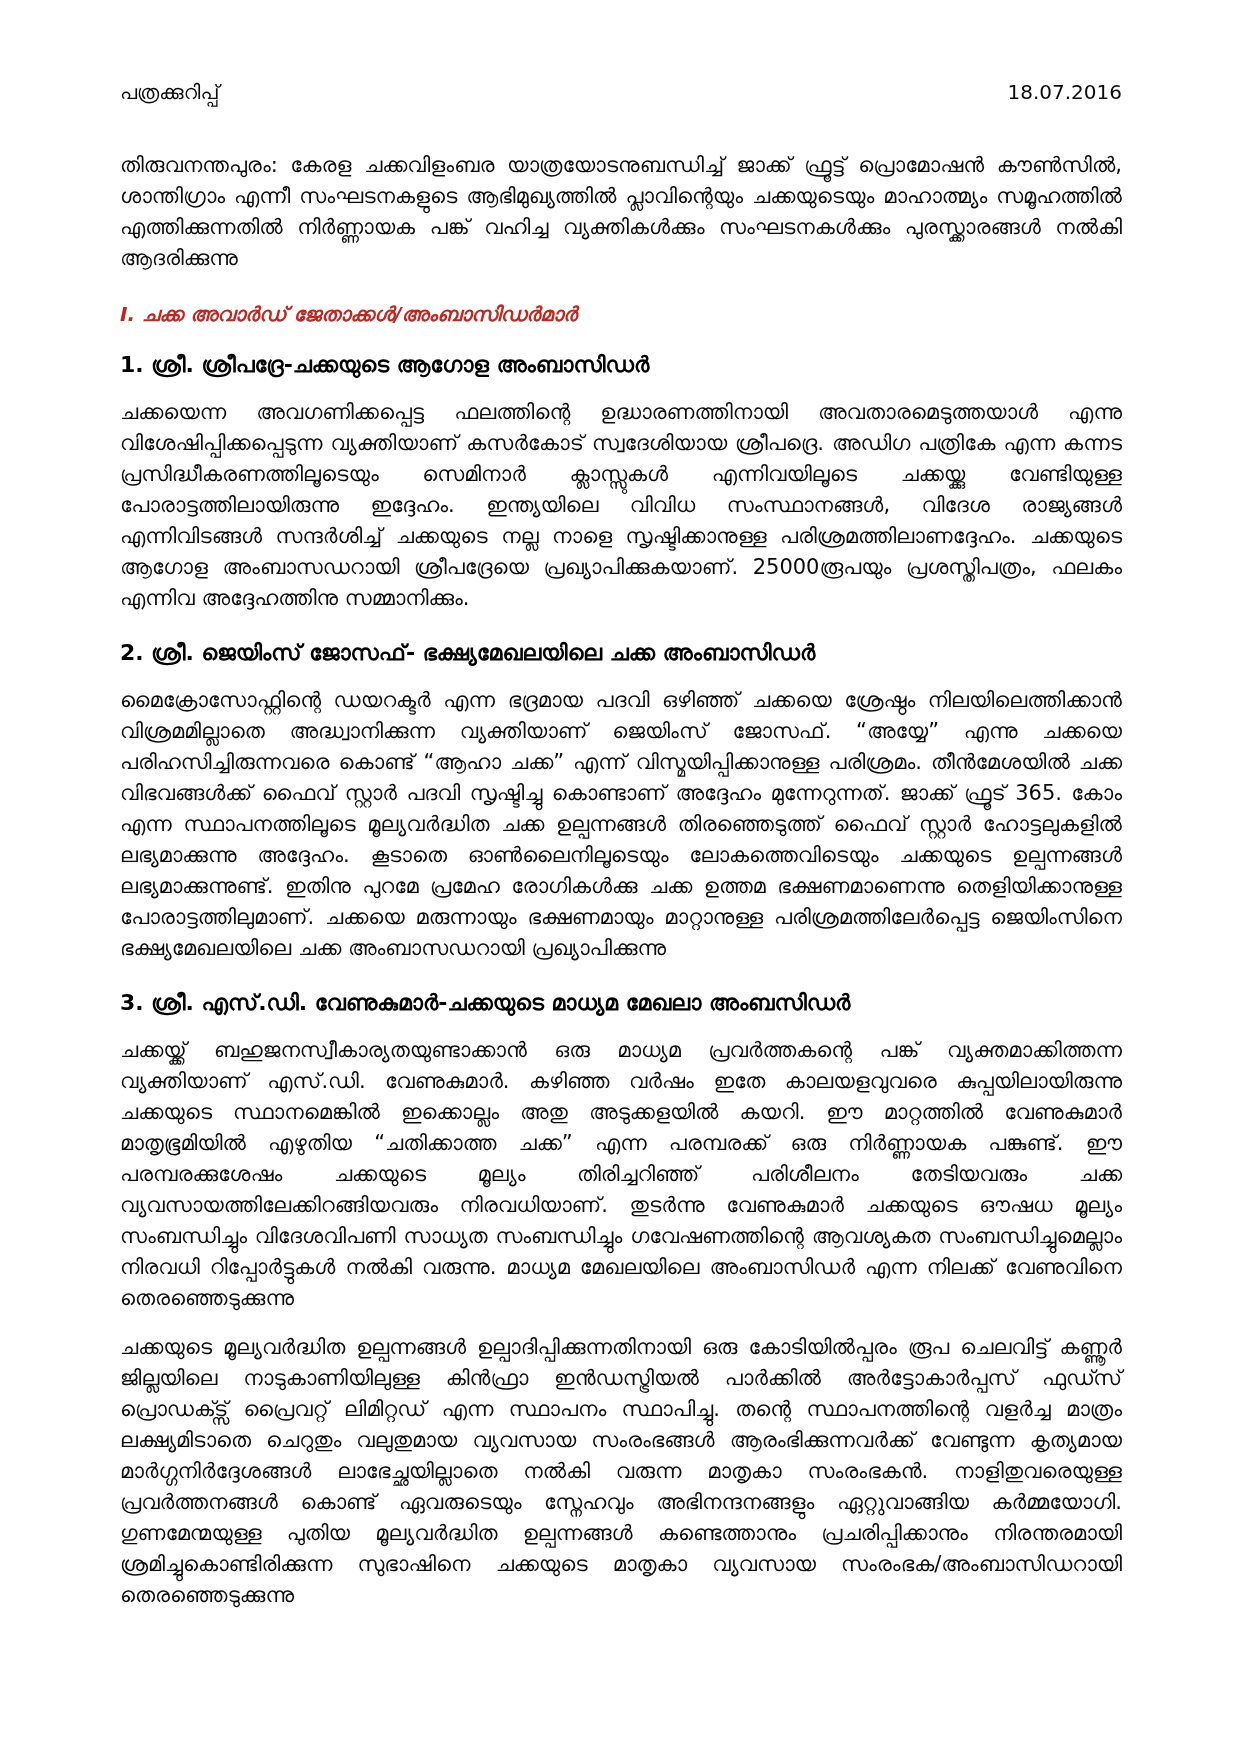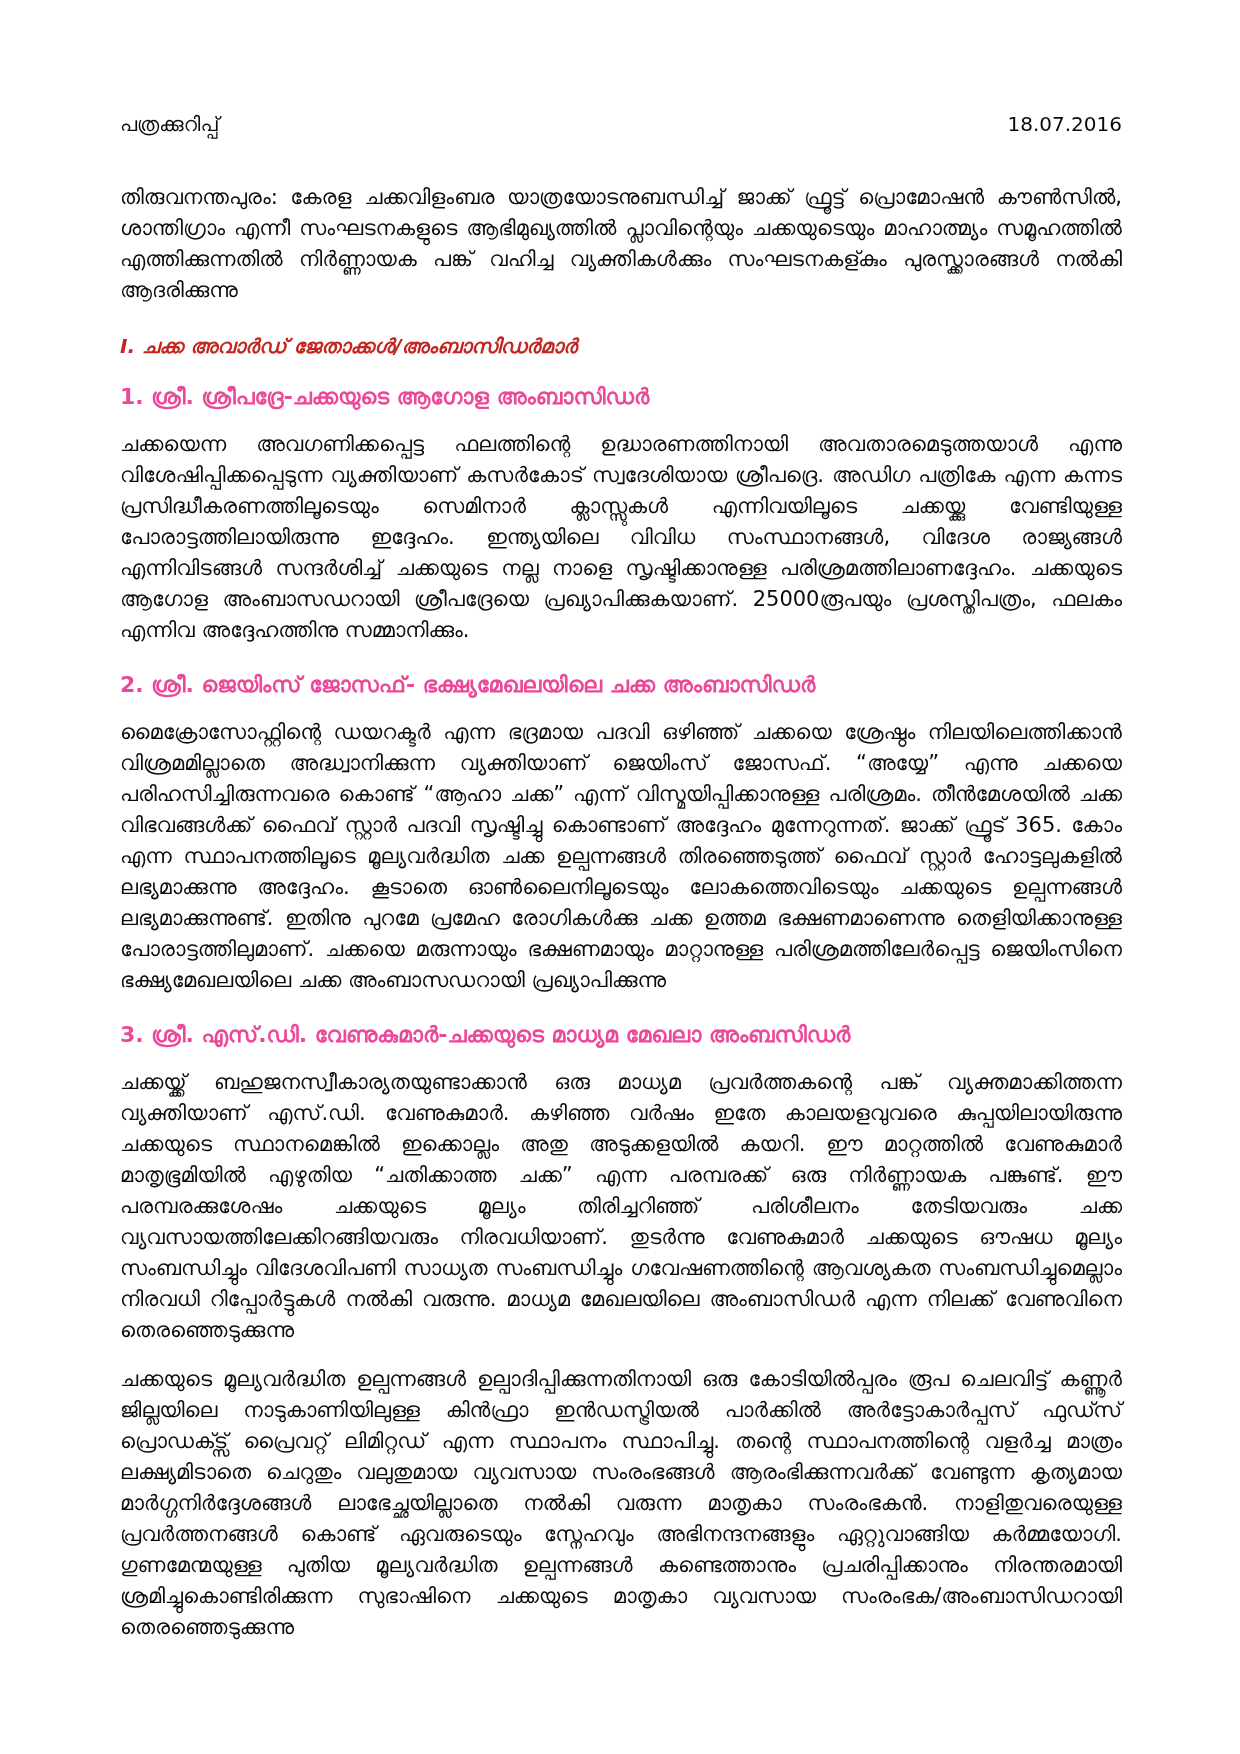--- a/index.html
+++ b/index.html
@@ -12,21 +12,21 @@
     height: 1754px;
     font-family: "DejaVu Sans", sans-serif;
     color: #0b0b0b;
     position: relative;
     overflow: hidden;
   }
   .page {
     box-sizing: border-box;
     width: 1240px;
     height: 1754px;
-    padding: 112px 118px 0 120px;
+    padding: 80px 118px 0 120px;
     background: #ffffff;
   }
   .header-row {
     display: flex;
     justify-content: space-between;
     align-items: baseline;
     font-size: 20px;
     margin-bottom: 46px;
   }
   .doc-title {
@@ -43,38 +43,38 @@
     margin: 0 0 18px 0;
   }
   h2.section-red {
     color: #c2261e;
     font-size: 20px;
     font-weight: bold;
     font-style: italic;
     margin: 28px 0 20px 0;
   }
   h3.award-blue {
-    color: #ec4899;
+    color: #000000;
     font-size: 22px;
     font-weight: bold;
     margin: 26px 0 20px 0;
   }
 </style>
 </head>
 <body>
 
 <div class="page">
 
   <div class="header-row">
     <span>പത്രക്കുറിപ്പ്</span>
     <span>18.07.2016</span>
   </div>
 
 
-  <p class="body-text">തിരുവനന്തപുരം: കേരള ചക്കവിളംബര യാത്രയോടനുബന്ധിച്ച് ജാക്ക് ഫ്രൂട്ട് പ്രൊമോഷൻ കൗൺസിൽ,  ശാന്തിഗ്രാം എന്നീ സംഘടനകളുടെ ആഭിമുഖ്യത്തിൽ പ്ലാവിന്റെയും ചക്കയുടെയും മാഹാത്മ്യം സമൂഹത്തിൽ എത്തിക്കുന്നതിൽ നിർണ്ണായക പങ്ക് വഹിച്ച വ്യക്തികൾക്കും സംഘടനകള്കും പുരസ്ക്കാരങ്ങൾ നൽകി ആദരിക്കുന്നു</p>
+  <p class="body-text">തിരുവനന്തപുരം: കേരള ചക്കവിളംബര യാത്രയോടനുബന്ധിച്ച് ജാക്ക് ഫ്രൂട്ട് പ്രൊമോഷൻ കൗൺസിൽ,  ശാന്തിഗ്രാം എന്നീ സംഘടനകളുടെ ആഭിമുഖ്യത്തിൽ പ്ലാവിന്റെയും ചക്കയുടെയും മാഹാത്മ്യം സമൂഹത്തിൽ എത്തിക്കുന്നതിൽ നിർണ്ണായക പങ്ക് വഹിച്ച വ്യക്തികൾക്കും സംഘടനകൾക്കും പുരസ്ക്കാരങ്ങൾ നൽകി ആദരിക്കുന്നു</p>
 
   <h2 class="section-red">I. ചക്ക അവാർഡ് ജേതാക്കൾ/അംബാസിഡർമാർ</h2>
 
   <h3 class="award-blue">1. ശ്രീ. ശ്രീപദ്രേ-ചക്കയുടെ ആഗോള അംബാസിഡർ</h3>
   <p class="body-text">ചക്കയെന്ന അവഗണിക്കപ്പെട്ട ഫലത്തിന്റെ ഉദ്ധാരണത്തിനായി അവതാരമെടുത്തയാൾ എന്നു വിശേഷിപ്പിക്കപ്പെടുന്ന വ്യക്തിയാണ് കസർകോട് സ്വദേശിയായ ശ്രീപദ്രെ. അഡിഗ പത്രികേ എന്ന കന്നട പ്രസിദ്ധീകരണത്തിലൂടെയും സെമിനാർ ക്ലാസ്സുകൾ എന്നിവയിലൂടെ ചക്കയ്ക്കു വേണ്ടിയുള്ള പോരാട്ടത്തിലായിരുന്നു ഇദ്ദേഹം. ഇന്ത്യയിലെ വിവിധ സംസ്ഥാനങ്ങൾ, വിദേശ രാജ്യങ്ങൾ എന്നിവിടങ്ങൾ സന്ദർശിച്ച് ചക്കയുടെ നല്ല നാളെ സൃഷ്ടിക്കാനുള്ള പരിശ്രമത്തിലാണദ്ദേഹം. ചക്കയുടെ ആഗോള അംബാസഡറായി ശ്രീപദ്രേയെ പ്രഖ്യാപിക്കുകയാണ്. 25000രൂപയും പ്രശസ്തിപത്രം, ഫലകം എന്നിവ അദ്ദേഹത്തിനു സമ്മാനിക്കും.</p>
 
   <h3 class="award-blue">2. ശ്രീ. ജെയിംസ് ജോസഫ്- ഭക്ഷ്യമേഖലയിലെ ചക്ക അംബാസിഡർ</h3>
   <p class="body-text">മൈക്രോസോഫ്റ്റിന്റെ ഡയറക്ടർ എന്ന ഭദ്രമായ പദവി ഒഴിഞ്ഞ് ചക്കയെ ശ്രേഷ്ഠം നിലയിലെത്തിക്കാൻ വിശ്രമമില്ലാതെ അദ്ധ്വാനിക്കുന്ന വ്യക്തിയാണ് ജെയിംസ് ജോസഫ്. “അയ്യേ” എന്നു ചക്കയെ പരിഹസിച്ചിരുന്നവരെ കൊണ്ട് “ആഹാ ചക്ക” എന്ന് വിസ്മയിപ്പിക്കാനുള്ള പരിശ്രമം. തീൻമേശയിൽ ചക്ക വിഭവങ്ങൾക്ക് ഫൈവ് സ്റ്റാർ പദവി സൃഷ്ടിച്ചു കൊണ്ടാണ് അദ്ദേഹം മുന്നേറുന്നത്. ജാക്ക് ഫ്രൂട് 365. കോം എന്ന സ്ഥാപനത്തിലൂടെ മൂല്യവർദ്ധിത ചക്ക ഉല്പന്നങ്ങൾ തിരഞ്ഞെടുത്ത് ഫൈവ് സ്റ്റാർ ഹോട്ടലുകളിൽ ലഭ്യമാക്കുന്നു അദ്ദേഹം. കൂടാതെ ഓൺലൈനിലൂടെയും ലോകത്തെവിടെയും ചക്കയുടെ ഉല്പന്നങ്ങൾ ലഭ്യമാക്കുന്നുണ്ട്.  ഇതിനു പുറമേ പ്രമേഹ രോഗികൾക്കു ചക്ക ഉത്തമ ഭക്ഷണമാണെന്നു തെളിയിക്കാനുള്ള പോരാട്ടത്തിലുമാണ്. ചക്കയെ മരുന്നായും ഭക്ഷണമായും മാറ്റാനുള്ള പരിശ്രമത്തിലേർപ്പെട്ട ജെയിംസിനെ ഭക്ഷ്യമേഖലയിലെ ചക്ക അംബാസഡറായി പ്രഖ്യാപിക്കുന്നു</p>
 
   <h3 class="award-blue">3. ശ്രീ. എസ്.ഡി. വേണുകുമാർ-ചക്കയുടെ മാധ്യമ മേഖലാ അംബസിഡർ</h3>

